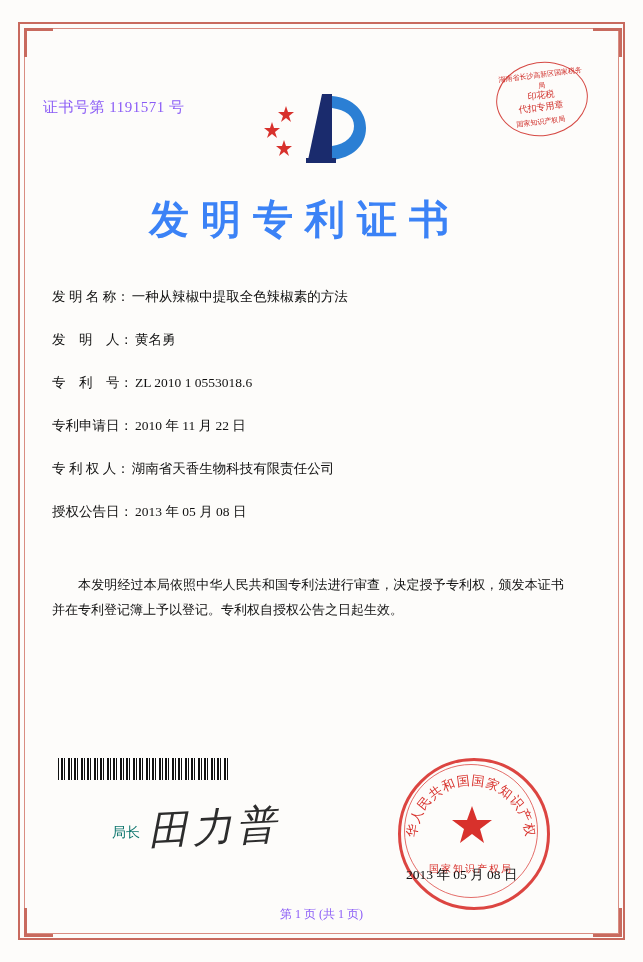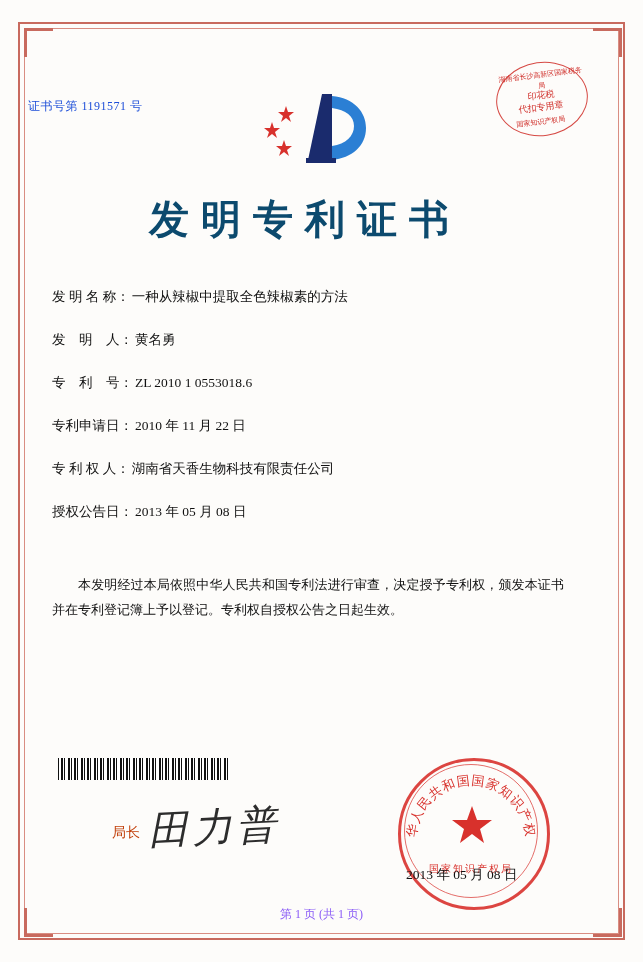--- a/index.html
+++ b/index.html
@@ -45,24 +45,24 @@
     border: 0 solid #c86a5e;
   }
   .corner.tl { left: 24px; top: 28px; border-left-width: 3px; border-top-width: 3px; }
   .corner.tr { left: 593px; top: 28px; border-right-width: 3px; border-top-width: 3px; }
   .corner.bl { left: 24px; top: 908px; border-left-width: 3px; border-bottom-width: 3px; }
   .corner.br { left: 593px; top: 908px; border-right-width: 3px; border-bottom-width: 3px; }
 
   
   .cert-no {
     position: absolute;
-    left: 28px; top: 98px;
-    font-size: 12px;
+    left: 43px; top: 98px;
+    font-size: 15px;
     letter-spacing: 0.5px;
-    color: #1d4ed8;
+    color: #8b5cf6;
   }
 
   
   .emblem {
     position: absolute;
     left: 262px; top: 88px;
     width: 118px; height: 86px;
   }
 
   
@@ -97,21 +97,21 @@
 
   
   .main-title {
     position: absolute;
     left: 0; top: 192px;
     width: 598px;
     text-align: center;
     font-size: 40px;
     letter-spacing: 12px;
     font-weight: bold;
-    color: #0c4a6e;
+    color: #3b82f6;
     font-family: "Liberation Serif", "DejaVu Serif", serif;
     text-indent: 12px;
   }
 
   
   .fields {
     position: absolute;
     left: 52px; top: 288px;
     width: 540px;
   }
@@ -156,21 +156,21 @@
         #111 3px, #111 5px, #fff 5px, #fff 6px,
         #111 6px, #111 7px, #fff 7px, #fff 10px,
         #111 10px, #111 12px, #fff 12px, #fff 13px);
   }
 
   
   .sig-label {
     position: absolute;
     left: 112px; top: 824px;
     font-size: 14px;
-    color: #c2410c;
+    color: #0f766e;
   }
   .sig-script {
     position: absolute;
     left: 148px; top: 800px;
     font-size: 40px;
     color: #1b1b1b;
     font-family: "DejaVu Serif", serif;
     font-style: italic;
     letter-spacing: 4px;
     transform: rotate(-3deg);

